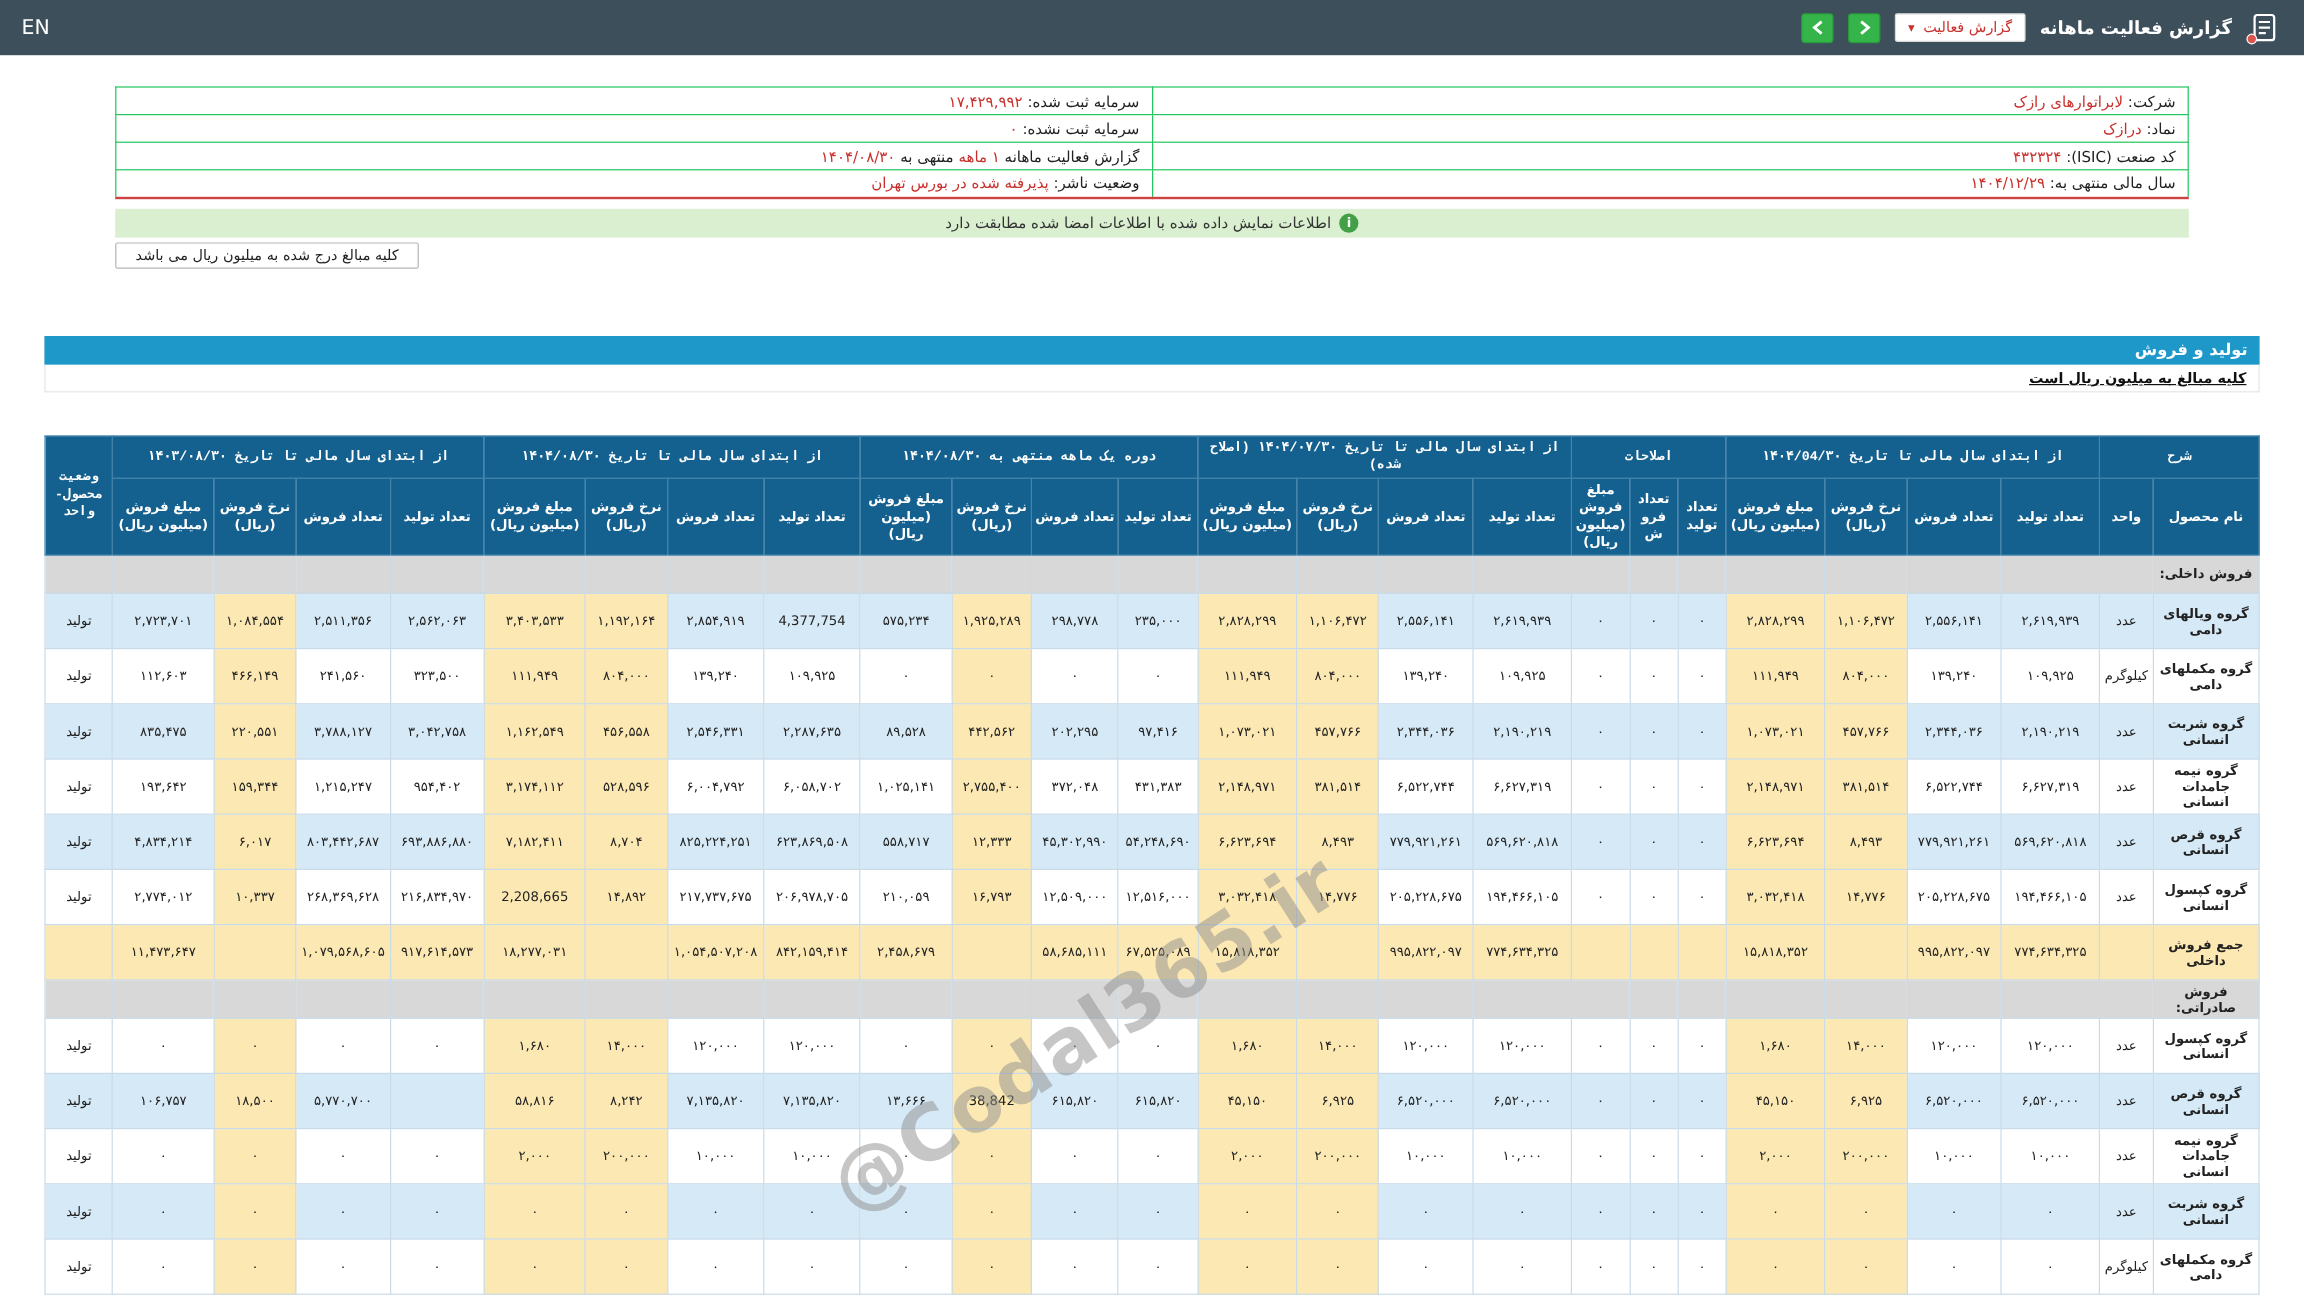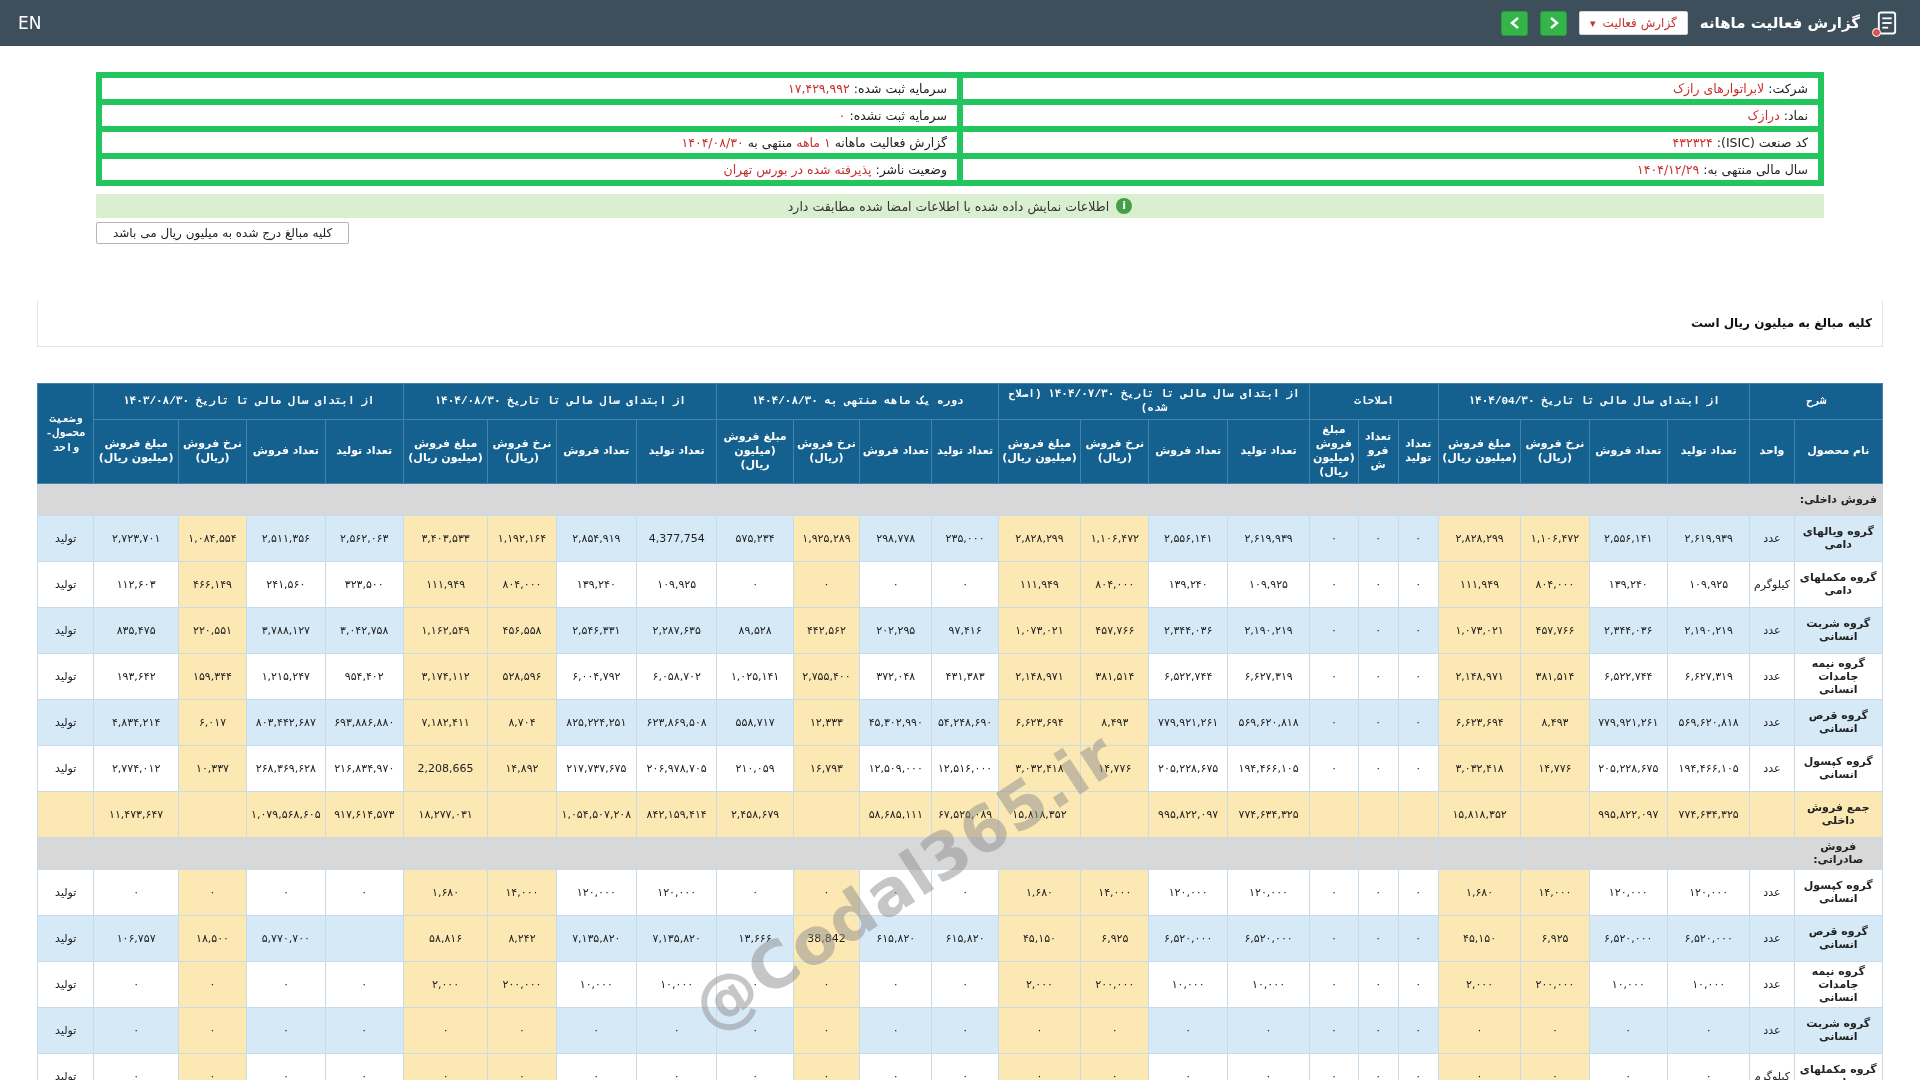--- a/index.html
+++ b/index.html
@@ -30,21 +30,21 @@
     display:flex; align-items:center; justify-content:center; cursor:pointer; padding:0;
   }
   .lang { color:#fff; font-size:17px; text-decoration:none; cursor:pointer; }
   
   .upper { padding: 0 96px; }
   .info-table {
     width:100%; border-collapse:collapse; margin-top:26px;
     border-bottom:2px solid #cb4442;
   }
   .info-table td {
-    width:50%; border:6px solid #22c55e; padding:3px 10px;
+    width:50%; border:1px solid #22c55e; padding:3px 10px;
     font-size:12.5px; color:#333; height:23px;
   }
   .info-label { color:#222; }
   .info-value { color:#c9302c; }
   
   .notice {
     margin-top:8px; background:#d9efcf; color:#333;
     font-size:12.5px; padding:4px 6px;
     display:flex; align-items:center; justify-content:center; gap:7px;
   }
@@ -60,21 +60,21 @@
     font-size:12px; color:#222; padding:3px 16px;
   }
   
   .lower { padding: 0 37px; margin-top:56px; position:relative; }
   .section-bar {
     background:#1e98c9; color:#fff; font-weight:bold; font-size:13.5px;
     padding:4px 10px;
   }
   .section-sub {
     background:#fff; border:1px solid #e6e6e6; border-top:none;
-    color:#111; font-weight:bold; font-size:12px; padding:16px 10px;
+    color:#111; font-weight:bold; font-size:12px; padding:4px 10px;text-decoration:underline;
   }
   
   .ptable {
     border-collapse:collapse; table-layout:fixed; width:1846px;
     margin-top:36px; direction:rtl;
   }
   .ptable thead th {
     background:#14618f; color:#fff; border:1px solid #4383ac;
     font-weight:bold; font-size:11px; line-height:1.3; padding:3px 2px;
     vertical-align:middle; text-align:center; word-wrap:break-word;
@@ -185,20 +185,21 @@
 
   <div class="notice">
     <span class="info-i">i</span>
     <span>اطلاعات نمایش داده شده با اطلاعات امضا شده مطابقت دارد</span>
   </div>
 
   <div class="amounts-note">کلیه مبالغ درج شده به میلیون ریال می باشد</div>
 </div>
 
 <div class="lower">
+  <div class="section-bar">تولید و فروش</div>
   <div class="section-sub">کلیه مبالغ به میلیون ریال است</div>
 
   <table class="ptable" id="prod-table">
       <colgroup>
         <col style="width: 88px;">
         <col style="width: 44px;">
         <col style="width: 82px;">
         <col style="width: 78px;">
         <col style="width: 68px;">
         <col style="width: 82px;">

